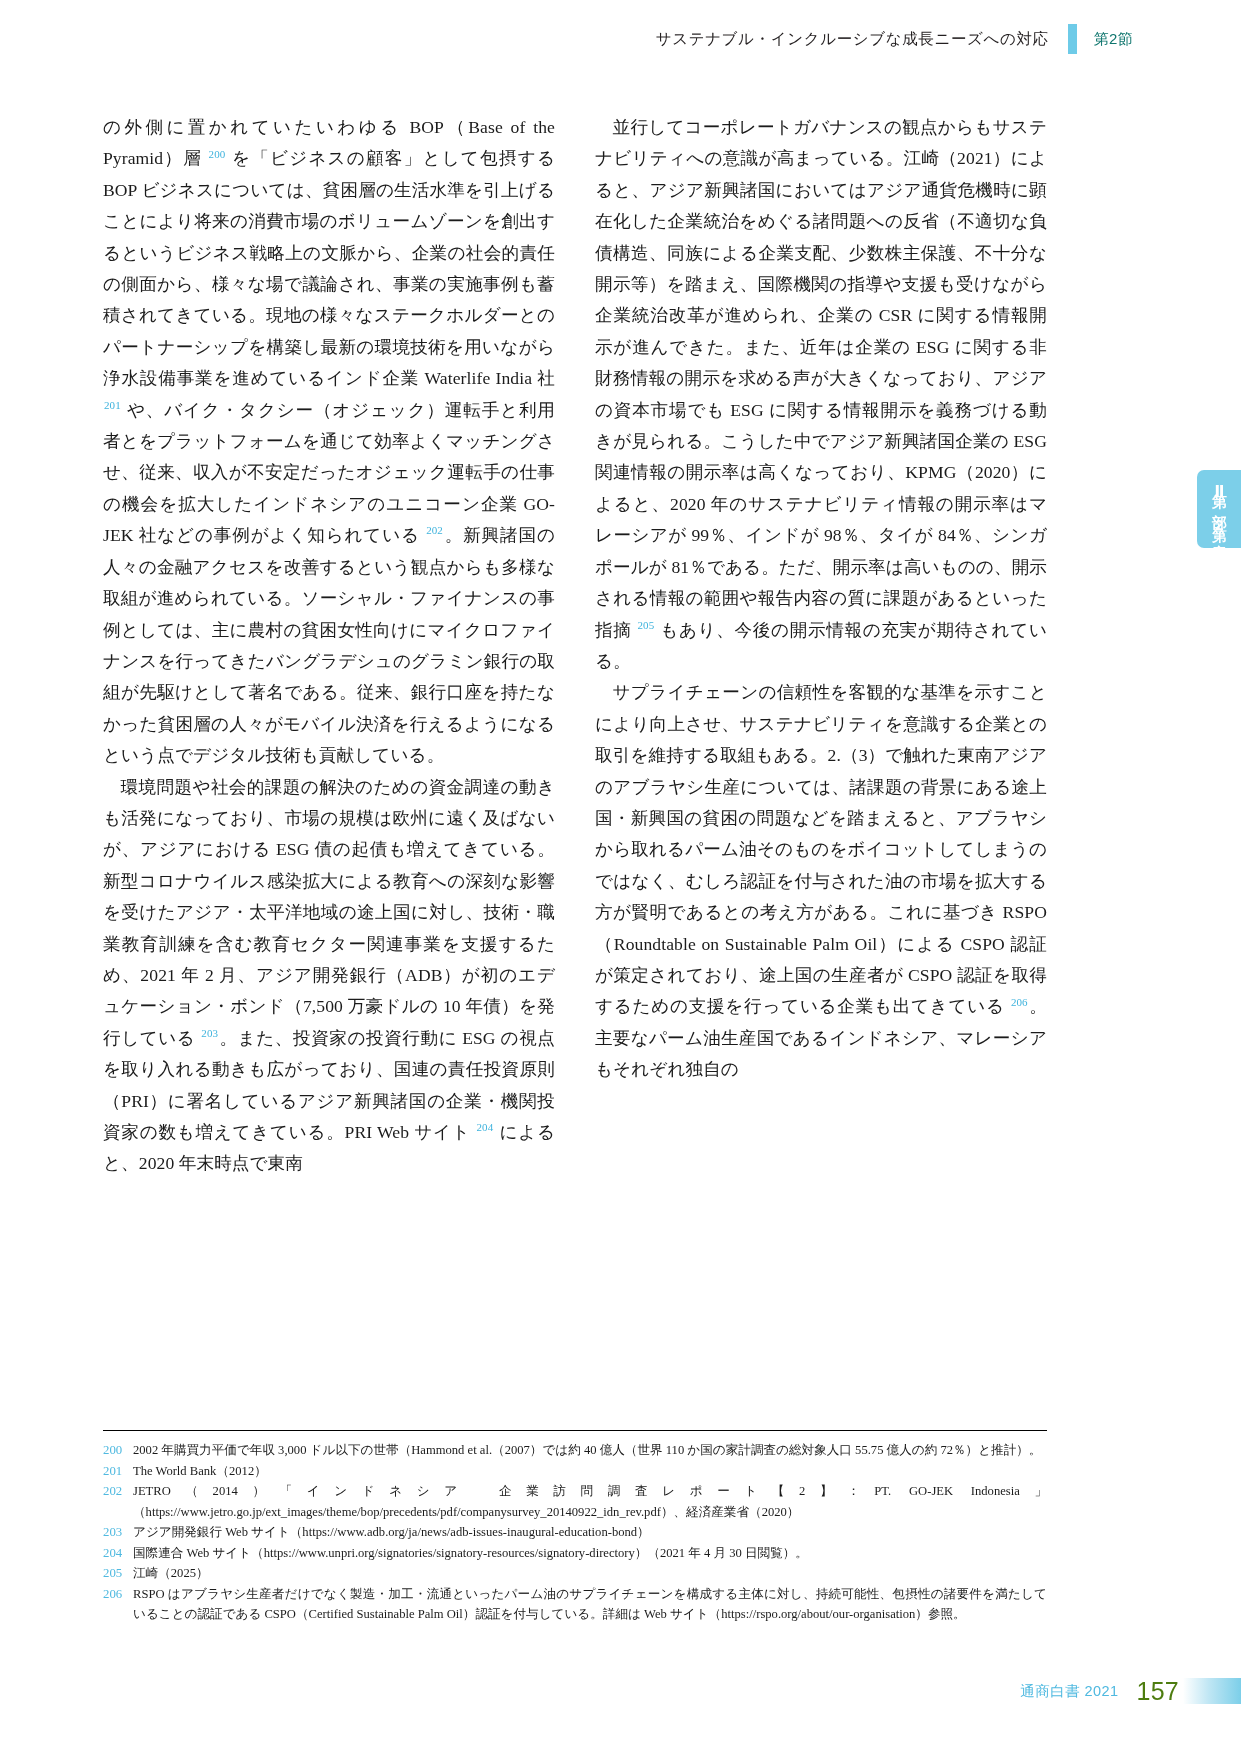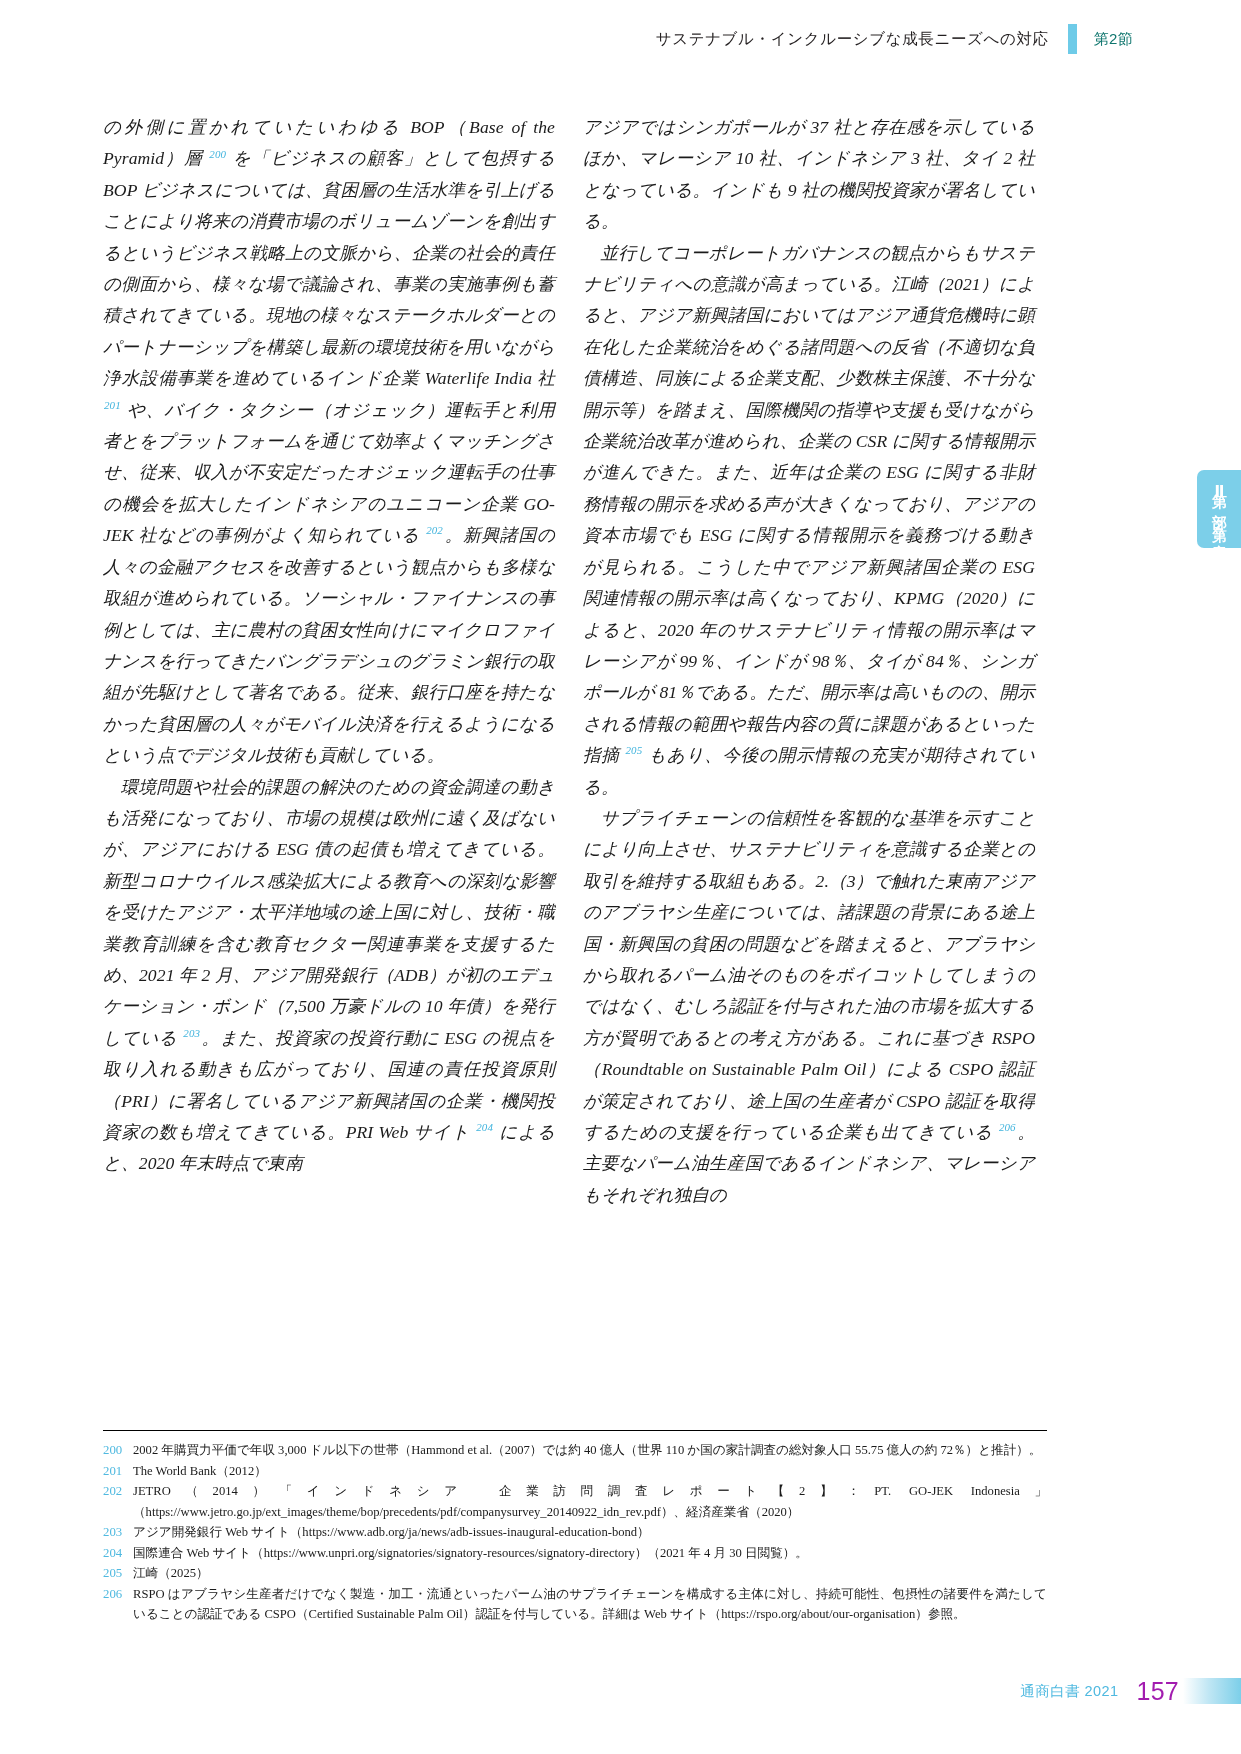--- a/index.html
+++ b/index.html
@@ -86,22 +86,21 @@
     color: #ffffff;
   }
 
   
   .body-area {
     position: absolute;
     top: 112px;
     left: 103px;
     width: 944px;
     display: flex;
-    gap: 28px;
-    font-style: italic;
+    gap: 40px;
   }
   .column {
     width: 452px;
   }
   .para {
     font-size: 17.6px;
     line-height: 31.4px;
     text-align: justify;
     text-justify: inter-character;
     margin: 0;
@@ -165,21 +164,21 @@
   }
   .footer-title {
     font-size: 14.5px;
     color: #4fb9e0;
     font-family: "Liberation Sans", "DejaVu Sans", sans-serif;
     letter-spacing: 0.03em;
     white-space: nowrap;
   }
   .footer-pageno {
     font-size: 25px;
-    color: #a21caf;
+    color: #4d7c0f;
     font-family: "Liberation Sans", "DejaVu Sans", sans-serif;
     margin-left: 18px;
     margin-right: 0px;
     letter-spacing: 0.01em;
   }
   .footer-bar {
     width: 58px;
     height: 26px;
     margin-left: 4px;
     background: linear-gradient(to right, #ffffff 0%, #bfe6f4 45%, #7ccfe9 100%);
@@ -200,21 +199,20 @@
   <span class="side-tab-sep"></span>
   <span class="side-tab-chapter">第2章</span>
 </div>
 
 <div class="body-area">
   <div class="column" id="col-left">
       <p class="para">の外側に置かれていたいわゆる BOP（Base of the Pyramid）層 <sup class="fn">200</sup> を「ビジネスの顧客」として包摂する BOP ビジネスについては、貧困層の生活水準を引上げることにより将来の消費市場のボリュームゾーンを創出するというビジネス戦略上の文脈から、企業の社会的責任の側面から、様々な場で議論され、事業の実施事例も蓄積されてきている。現地の様々なステークホルダーとのパートナーシップを構築し最新の環境技術を用いながら浄水設備事業を進めているインド企業 Waterlife India 社 <sup class="fn">201</sup> や、バイク・タクシー（オジェック）運転手と利用者とをプラットフォームを通じて効率よくマッチングさせ、従来、収入が不安定だったオジェック運転手の仕事の機会を拡大したインドネシアのユニコーン企業 GO-JEK 社などの事例がよく知られている <sup class="fn">202</sup>。新興諸国の人々の金融アクセスを改善するという観点からも多様な取組が進められている。ソーシャル・ファイナンスの事例としては、主に農村の貧困女性向けにマイクロファイナンスを行ってきたバングラデシュのグラミン銀行の取組が先駆けとして著名である。従来、銀行口座を持たなかった貧困層の人々がモバイル決済を行えるようになるという点でデジタル技術も貢献している。</p>
       <p class="para indent">環境問題や社会的課題の解決のための資金調達の動きも活発になっており、市場の規模は欧州に遠く及ばないが、アジアにおける ESG 債の起債も増えてきている。新型コロナウイルス感染拡大による教育への深刻な影響を受けたアジア・太平洋地域の途上国に対し、技術・職業教育訓練を含む教育セクター関連事業を支援するため、2021 年 2 月、アジア開発銀行（ADB）が初のエデュケーション・ボンド（7,500 万豪ドルの 10 年債）を発行している <sup class="fn">203</sup>。また、投資家の投資行動に ESG の視点を取り入れる動きも広がっており、国連の責任投資原則（PRI）に署名しているアジア新興諸国の企業・機関投資家の数も増えてきている。PRI Web サイト <sup class="fn">204</sup> によると、2020 年末時点で東南</p>
     </div>
   <div class="column" id="col-right">
-      <p class="para">アジアではシンガポールが 37 社と存在感を示しているほか、マレーシア 10 社、インドネシア 3 社、タイ 2 社となっている。インドも 9 社の機関投資家が署名している。</p>
       <p class="para indent">並行してコーポレートガバナンスの観点からもサステナビリティへの意識が高まっている。江崎（2021）によると、アジア新興諸国においてはアジア通貨危機時に顕在化した企業統治をめぐる諸問題への反省（不適切な負債構造、同族による企業支配、少数株主保護、不十分な開示等）を踏まえ、国際機関の指導や支援も受けながら企業統治改革が進められ、企業の CSR に関する情報開示が進んできた。また、近年は企業の ESG に関する非財務情報の開示を求める声が大きくなっており、アジアの資本市場でも ESG に関する情報開示を義務づける動きが見られる。こうした中でアジア新興諸国企業の ESG 関連情報の開示率は高くなっており、KPMG（2020）によると、2020 年のサステナビリティ情報の開示率はマレーシアが 99％、インドが 98％、タイが 84％、シンガポールが 81％である。ただ、開示率は高いものの、開示される情報の範囲や報告内容の質に課題があるといった指摘 <sup class="fn">205</sup> もあり、今後の開示情報の充実が期待されている。</p>
       <p class="para indent">サプライチェーンの信頼性を客観的な基準を示すことにより向上させ、サステナビリティを意識する企業との取引を維持する取組もある。2.（3）で触れた東南アジアのアブラヤシ生産については、諸課題の背景にある途上国・新興国の貧困の問題などを踏まえると、アブラヤシから取れるパーム油そのものをボイコットしてしまうのではなく、むしろ認証を付与された油の市場を拡大する方が賢明であるとの考え方がある。これに基づき RSPO（Roundtable on Sustainable Palm Oil）による CSPO 認証が策定されており、途上国の生産者が CSPO 認証を取得するための支援を行っている企業も出てきている <sup class="fn">206</sup>。主要なパーム油生産国であるインドネシア、マレーシアもそれぞれ独自の</p>
     </div>
 </div>
 
 <div class="footnotes" id="footnotes">
     <div class="fn-row">
       <span class="fn-num">200</span>
       <span class="fn-text">2002 年購買力平価で年収 3,000 ドル以下の世帯（Hammond et al.（2007）では約 40 億人（世界 110 か国の家計調査の総対象人口 55.75 億人の約 72％）と推計）。</span>
     </div>

